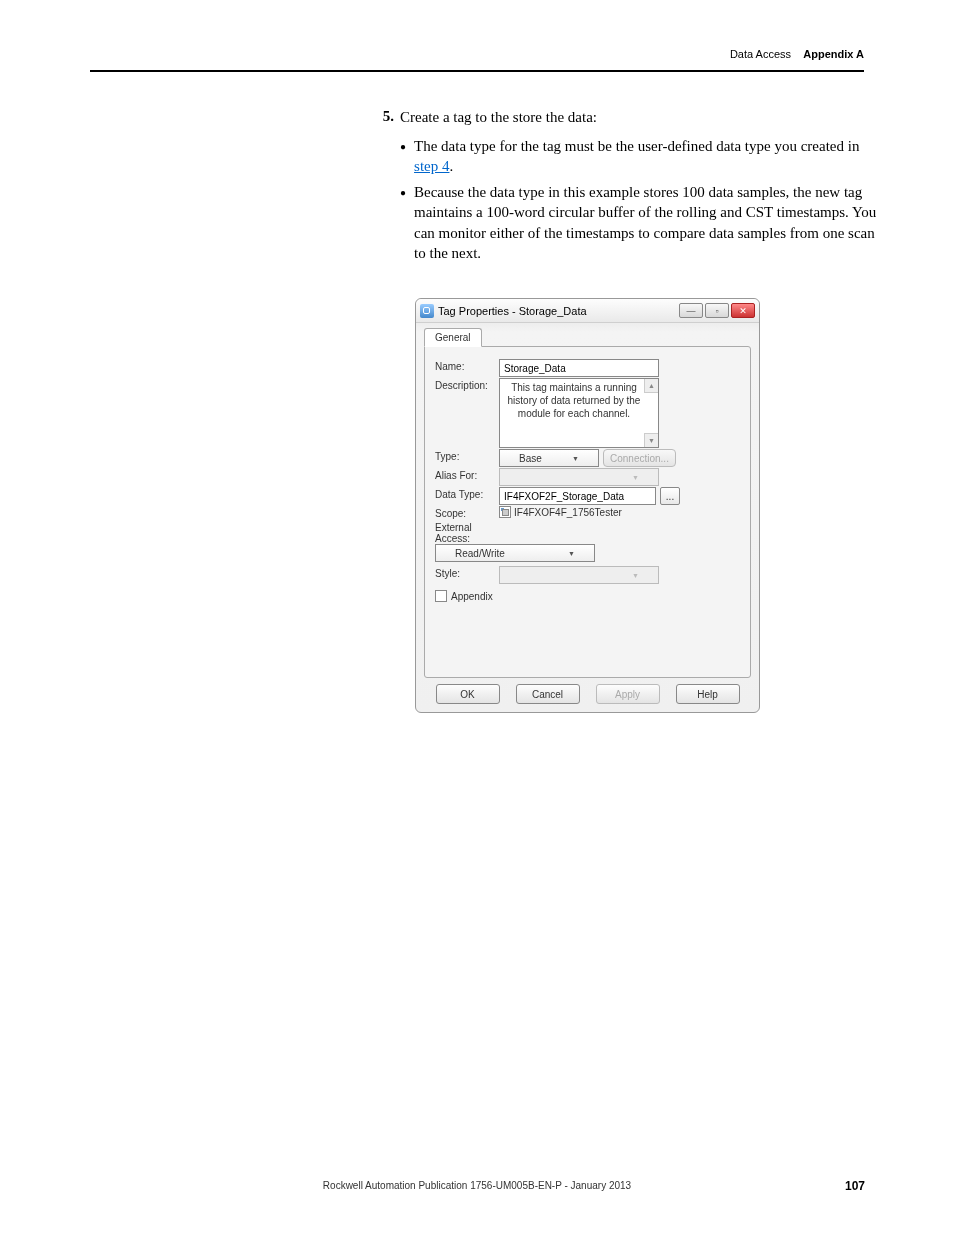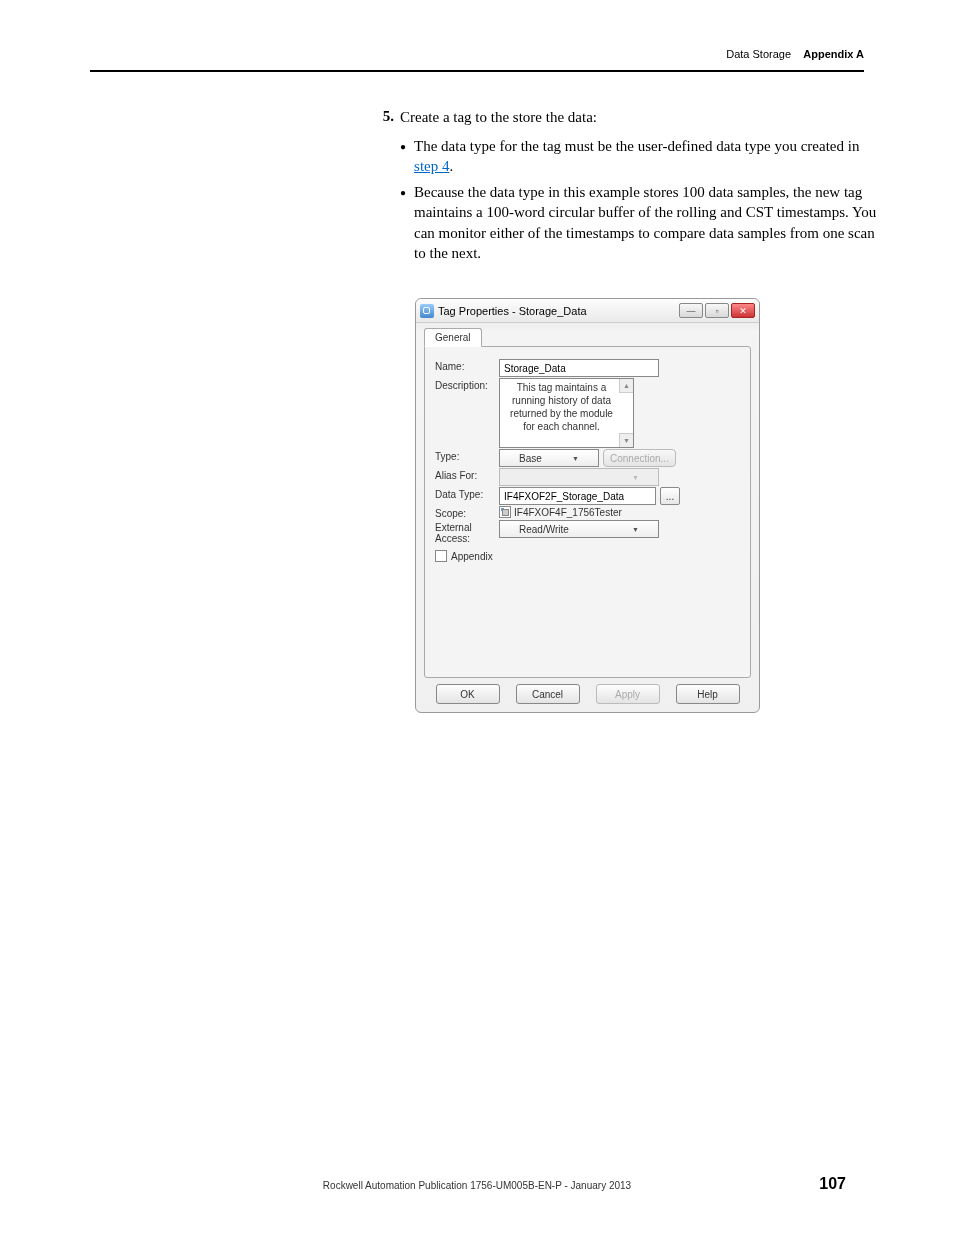--- a/index.html
+++ b/index.html
@@ -115,21 +115,21 @@
     background:#fff;
     height:18px;
     padding:1px 4px;
     font-size:10px;
     width: 160px;
     font-family: inherit;
   }
   .desc-box {
     border:1px solid #888;
     background:#fff;
-    width:135px;
+    width:160px;
     height:70px;
     padding:2px 2px;
     font-size:10px;
     text-align:center;
     line-height:1.3;
     position:relative;
   }
   .desc-scroll-up, .desc-scroll-down {
     position:absolute;
     right:0; width:14px; height:14px;
@@ -194,28 +194,28 @@
   }
   .dlg-btn.disabled{color:#aaa;border-color:#bbb;}
   .footer {
     position:absolute;
     bottom: 42px;
     left: 0; right: 0;
     text-align:center;
     font-family: Arial, sans-serif;
   }
   .footer-text{ font-size:10px; color:#333;}
-  .page-num{ position:absolute; right:108px; bottom:42px; font-family: Arial,sans-serif; font-size:16px; font-weight:bold;}
+  .page-num{ position:absolute; right:89px; bottom:42px; font-family: Arial,sans-serif; font-size:12px; font-weight:bold;}
 </style>
 </head>
 <body>
 
 <div class="header-area">
   <div class="header-text">
-    <span>Data Storage</span>&nbsp;&nbsp;&nbsp;&nbsp;<span class="bold">Appendix A</span>
+    <span>Data Access</span>&nbsp;&nbsp;&nbsp;&nbsp;<span class="bold">Appendix A</span>
   </div>
 </div>
 
 <div class="content">
   <div class="step-row">
     <div class="step-num">5.</div>
     <div class="step-text">Create a tag to the store the data:</div>
   </div>
   <div class="bullet-row">
     <div class="bullet">●</div>
@@ -282,29 +282,36 @@
     </div>
 
     <div class="form-row">
       <div class="form-label">Scope:</div>
       <div class="scope-val">
         <div class="scope-icon"></div>
         <span>IF4FXOF4F_1756Tester</span>
       </div>
     </div>
 
-    <div class="form-row" style="margin-bottom:4px;">
+    <div class="form-row" style="margin-bottom:4px;flex-direction:column;">
       <div class="form-label" style="white-space:pre-line;line-height:1.1;">External
 Access:</div>
       <div class="dropdown" style="width:160px;">
         <span>Read/Write</span>
         <span class="dd-arrow">▼</span>
       </div>
     </div>
 
+    <div class="form-row">
+      <div class="form-label">Style:</div>
+      <div class="dropdown disabled" style="width:160px;">
+        <span></span>
+        <span class="dd-arrow" style="color:#bbb;">▼</span>
+      </div>
+    </div>
 
     <div class="checkbox-row">
       <div class="checkbox"></div>
       <span>Appendix</span>
     </div>
 
   </div>
   <div class="dlg-buttons">
     <div class="dlg-btn">OK</div>
     <div class="dlg-btn">Cancel</div>

